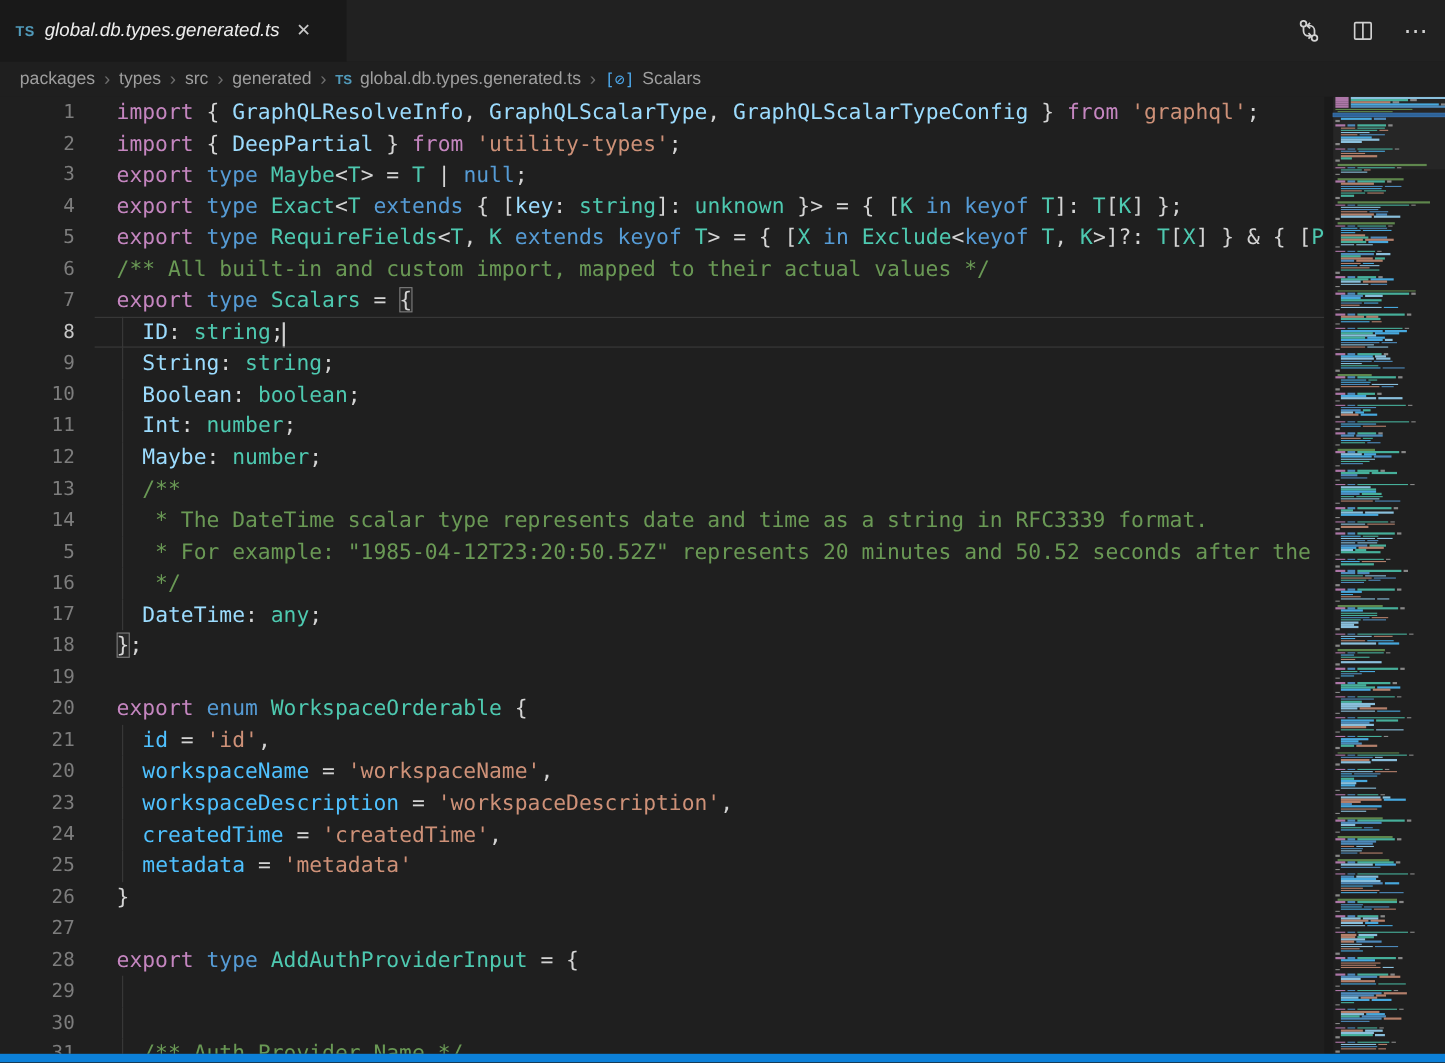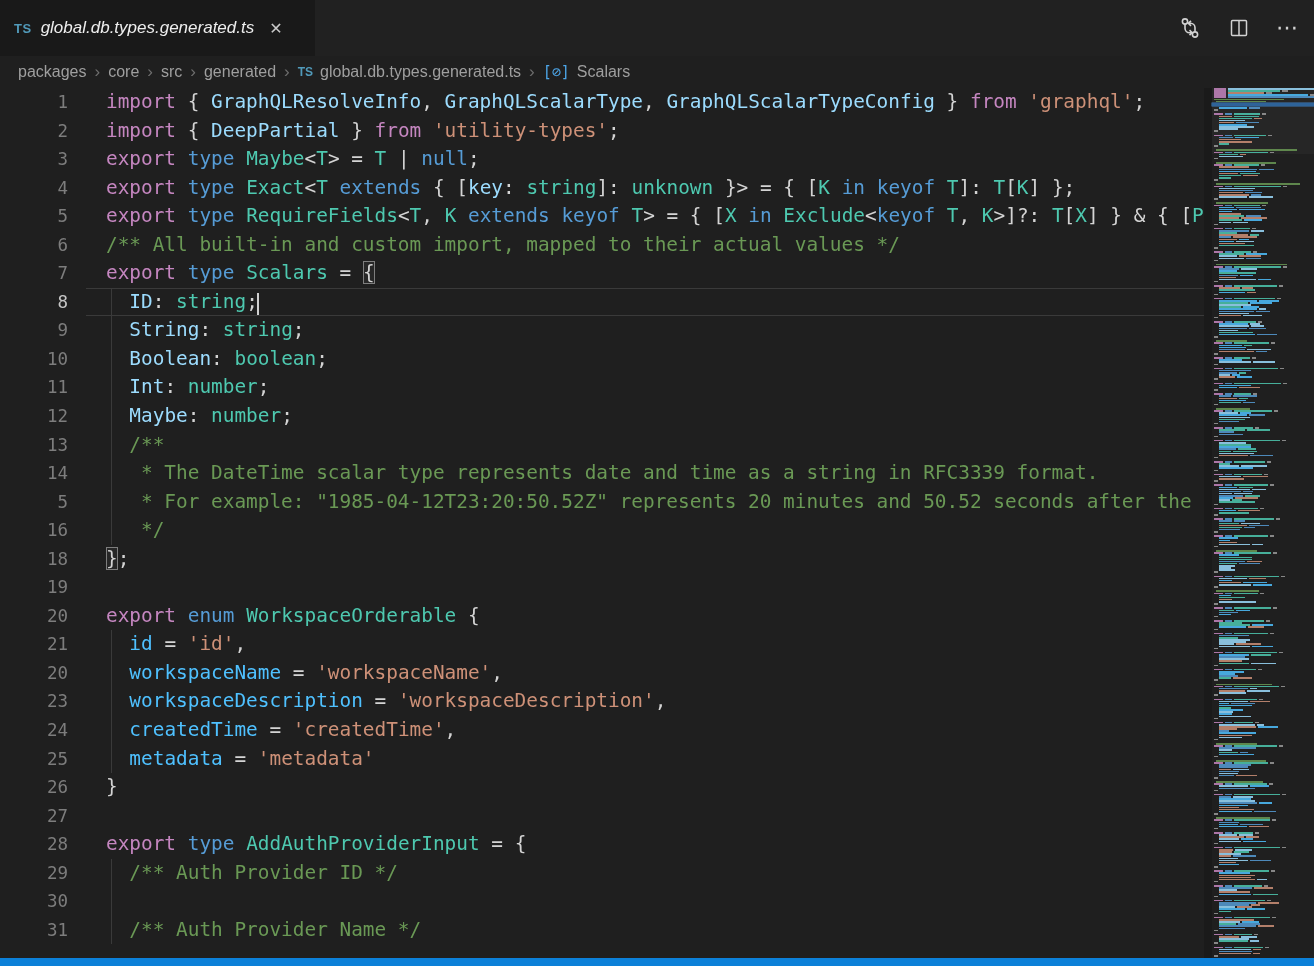--- a/index.html
+++ b/index.html
@@ -84,21 +84,21 @@
           <line x1="11" y1="3.5" x2="11" y2="18.5"></line>
         </svg>
       </span>
       <span class="ellipsis">⋯</span>
     </div>
   </div>
 
   <div class="breadcrumb">
     <span class="crumb">packages</span>
     <span class="chev">›</span>
-    <span class="crumb">core</span>
+    <span class="crumb">types</span>
     <span class="chev">›</span>
     <span class="crumb">src</span>
     <span class="chev">›</span>
     <span class="crumb">generated</span>
     <span class="chev">›</span>
     <span class="bc-ts">TS</span>
     <span class="crumb">global.db.types.generated.ts</span>
     <span class="chev">›</span>
     <span class="bc-sym">[⊘]</span>
     <span class="crumb">Scalars</span>
@@ -115,32 +115,33 @@
         <div class="line"><span class="ln">7</span><span class="code"><span class="tk-k">export</span><span class="tk-p"> </span><span class="tk-t">type</span><span class="tk-p"> </span><span class="tk-y">Scalars</span><span class="tk-p"> = </span><span class="tk-m">{</span></span></div>
         <div class="line cur"><span class="ln">8</span><span class="guide"></span><span class="code"><span class="tk-p">  </span><span class="tk-v">ID</span><span class="tk-p">: </span><span class="tk-y">string</span><span class="tk-p">;</span><span class="caret"></span></span></div>
         <div class="line"><span class="ln">9</span><span class="guide"></span><span class="code"><span class="tk-p">  </span><span class="tk-v">String</span><span class="tk-p">: </span><span class="tk-y">string</span><span class="tk-p">;</span></span></div>
         <div class="line"><span class="ln">10</span><span class="guide"></span><span class="code"><span class="tk-p">  </span><span class="tk-v">Boolean</span><span class="tk-p">: </span><span class="tk-y">boolean</span><span class="tk-p">;</span></span></div>
         <div class="line"><span class="ln">11</span><span class="guide"></span><span class="code"><span class="tk-p">  </span><span class="tk-v">Int</span><span class="tk-p">: </span><span class="tk-y">number</span><span class="tk-p">;</span></span></div>
         <div class="line"><span class="ln">12</span><span class="guide"></span><span class="code"><span class="tk-p">  </span><span class="tk-v">Maybe</span><span class="tk-p">: </span><span class="tk-y">number</span><span class="tk-p">;</span></span></div>
         <div class="line"><span class="ln">13</span><span class="guide"></span><span class="code"><span class="tk-c">  /**</span></span></div>
         <div class="line"><span class="ln">14</span><span class="guide"></span><span class="code"><span class="tk-c">   * The DateTime scalar type represents date and time as a string in RFC3339 format.</span></span></div>
         <div class="line"><span class="ln">5</span><span class="guide"></span><span class="code"><span class="tk-c">   * For example: "1985-04-12T23:20:50.52Z" represents 20 minutes and 50.52 seconds after the 23</span></span></div>
         <div class="line"><span class="ln">16</span><span class="guide"></span><span class="code"><span class="tk-c">   */</span></span></div>
+        <div class="line"><span class="ln">17</span><span class="guide"></span><span class="code"><span class="tk-p">  </span><span class="tk-v">DateTime</span><span class="tk-p">: </span><span class="tk-y">any</span><span class="tk-p">;</span></span></div>
         <div class="line"><span class="ln">18</span><span class="code"><span class="tk-m">}</span><span class="tk-p">;</span></span></div>
         <div class="line"><span class="ln">19</span><span class="code"></span></div>
         <div class="line"><span class="ln">20</span><span class="code"><span class="tk-k">export</span><span class="tk-p"> </span><span class="tk-t">enum</span><span class="tk-p"> </span><span class="tk-y">WorkspaceOrderable</span><span class="tk-p"> {</span></span></div>
         <div class="line"><span class="ln">21</span><span class="guide"></span><span class="code"><span class="tk-p">  </span><span class="tk-e">id</span><span class="tk-p"> = </span><span class="tk-s">'id'</span><span class="tk-p">,</span></span></div>
         <div class="line"><span class="ln">20</span><span class="guide"></span><span class="code"><span class="tk-p">  </span><span class="tk-e">workspaceName</span><span class="tk-p"> = </span><span class="tk-s">'workspaceName'</span><span class="tk-p">,</span></span></div>
         <div class="line"><span class="ln">23</span><span class="guide"></span><span class="code"><span class="tk-p">  </span><span class="tk-e">workspaceDescription</span><span class="tk-p"> = </span><span class="tk-s">'workspaceDescription'</span><span class="tk-p">,</span></span></div>
         <div class="line"><span class="ln">24</span><span class="guide"></span><span class="code"><span class="tk-p">  </span><span class="tk-e">createdTime</span><span class="tk-p"> = </span><span class="tk-s">'createdTime'</span><span class="tk-p">,</span></span></div>
         <div class="line"><span class="ln">25</span><span class="guide"></span><span class="code"><span class="tk-p">  </span><span class="tk-e">metadata</span><span class="tk-p"> = </span><span class="tk-s">'metadata'</span></span></div>
         <div class="line"><span class="ln">26</span><span class="code"><span class="tk-p">}</span></span></div>
         <div class="line"><span class="ln">27</span><span class="code"></span></div>
         <div class="line"><span class="ln">28</span><span class="code"><span class="tk-k">export</span><span class="tk-p"> </span><span class="tk-t">type</span><span class="tk-p"> </span><span class="tk-y">AddAuthProviderInput</span><span class="tk-p"> = {</span></span></div>
-        <div class="line"><span class="ln">29</span><span class="guide"></span><span class="code"><span class="tk-c">  /** Auth Provider ID */</span></span></div>
+        <div class="line"><span class="ln">29</span><span class="guide"></span></div>
         <div class="line"><span class="ln">30</span><span class="guide"></span></div>
         <div class="line"><span class="ln">31</span><span class="guide"></span><span class="code"><span class="tk-c">  /** Auth Provider Name */</span></span></div>
       </div>
     <div class="mm-gap"></div>
     <div class="minimap" id="minimap">
       <div class="mm-slider"></div>
     <div class="mm-row" style="top: 0px; left: 2px;">
           <div class="mm-seg" style="width: 12px; background: rgb(197, 134, 192);"></div>
           <div class="mm-seg" style="width: 88px; background: rgb(156, 220, 254);"></div>
         </div>

